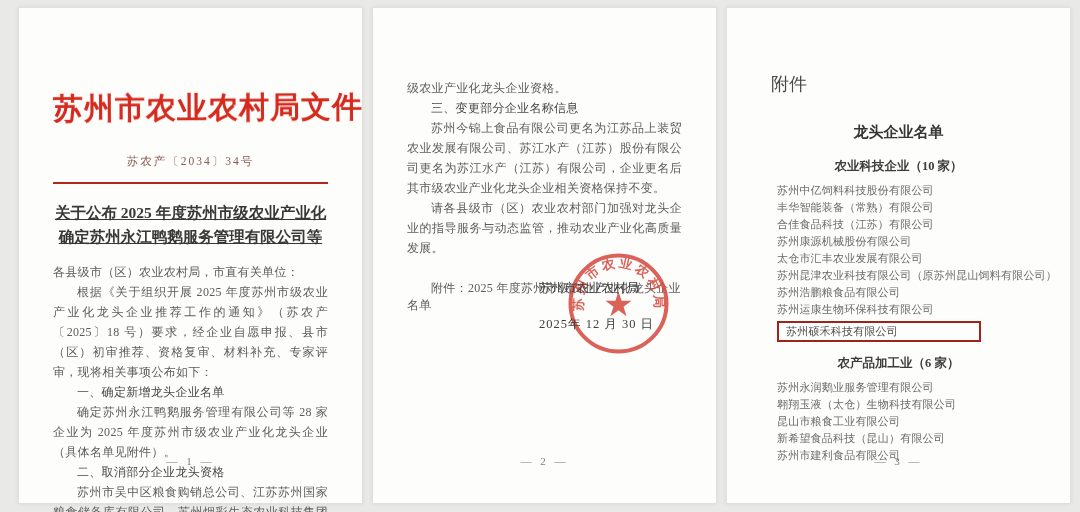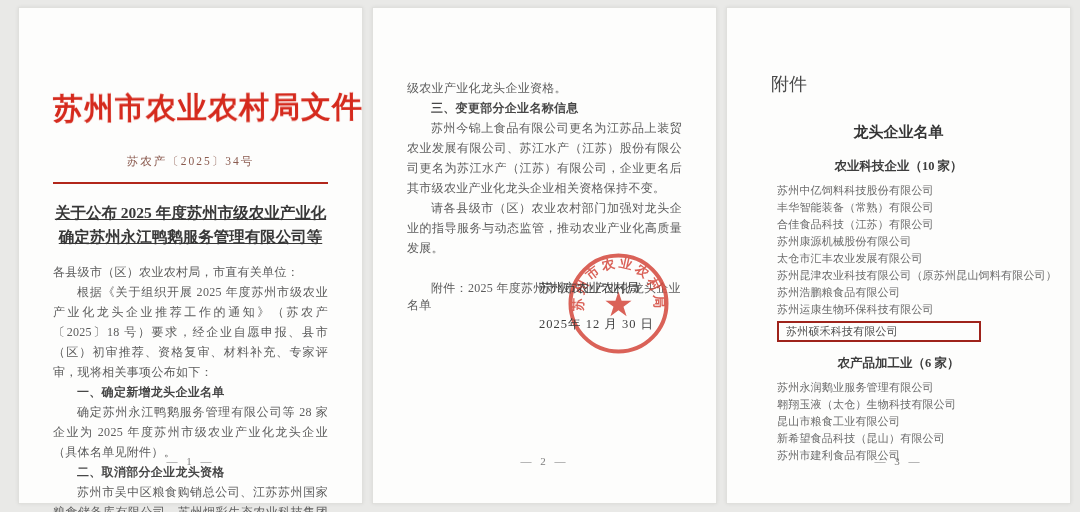--- a/index.html
+++ b/index.html
@@ -31,21 +31,21 @@
   .doc-title {
     margin-top:17px; text-align:center; font-weight:bold; color:#383838;
     font-size:15.5px; line-height:1.55; filter:blur(.25px);text-decoration:underline;
   }
   .body-block { margin-top:13px; }
   .para {
     font-size:12px; line-height:20px; color:#5c5c5c; text-align:justify;
     text-indent:2em; filter:blur(.4px); letter-spacing:.3px;
   }
   .para.noindent { text-indent:0; }
-  .para.bold { font-weight:bold; color:#474747; }
+  .para.bold { font-weight:normal; color:#474747; }
   .page-num {
     position:absolute; bottom:36px; left:0; width:100%; text-align:center;
     color:#7d7d7d; font-size:11px; letter-spacing:3px;
   }
 
   
   .p2-body { padding-top:70px; }
   .attachment-line {
     margin-top:22px; font-size:12px; color:#5c5c5c; text-indent:2em;
     filter:blur(.4px); letter-spacing:.3px;
@@ -78,21 +78,21 @@
   }
 </style>
 </head>
 <body>
 
 <div class="canvas">
 
   <div class="page">
     <div class="inner">
       <div class="red-header">苏州市农业农村局文件</div>
-      <div class="doc-number">苏农产〔2025〕34号</div>
+      <div class="doc-number">苏农产〔2034〕34号</div>
       <hr class="red-line">
       <div class="doc-title">
         <div>关于公布 2025 年度苏州市级农业产业化</div>
         <div>确定苏州永江鸭鹅服务管理有限公司等</div>
       </div>
       <div class="body-block">
           <div class="para noindent">各县级市（区）农业农村局，市直有关单位：</div>
           <div class="para">根据《关于组织开展 2025 年度苏州市级农业产业化龙头企业推荐工作的通知》（苏农产〔2025〕18 号）要求，经企业自愿申报、县市（区）初审推荐、资格复审、材料补充、专家评审，现将相关事项公布如下：</div>
           <div class="para bold">一、确定新增龙头企业名单</div>
           <div class="para">确定苏州永江鸭鹅服务管理有限公司等 28 家企业为 2025 年度苏州市级农业产业化龙头企业（具体名单见附件）。</div>

